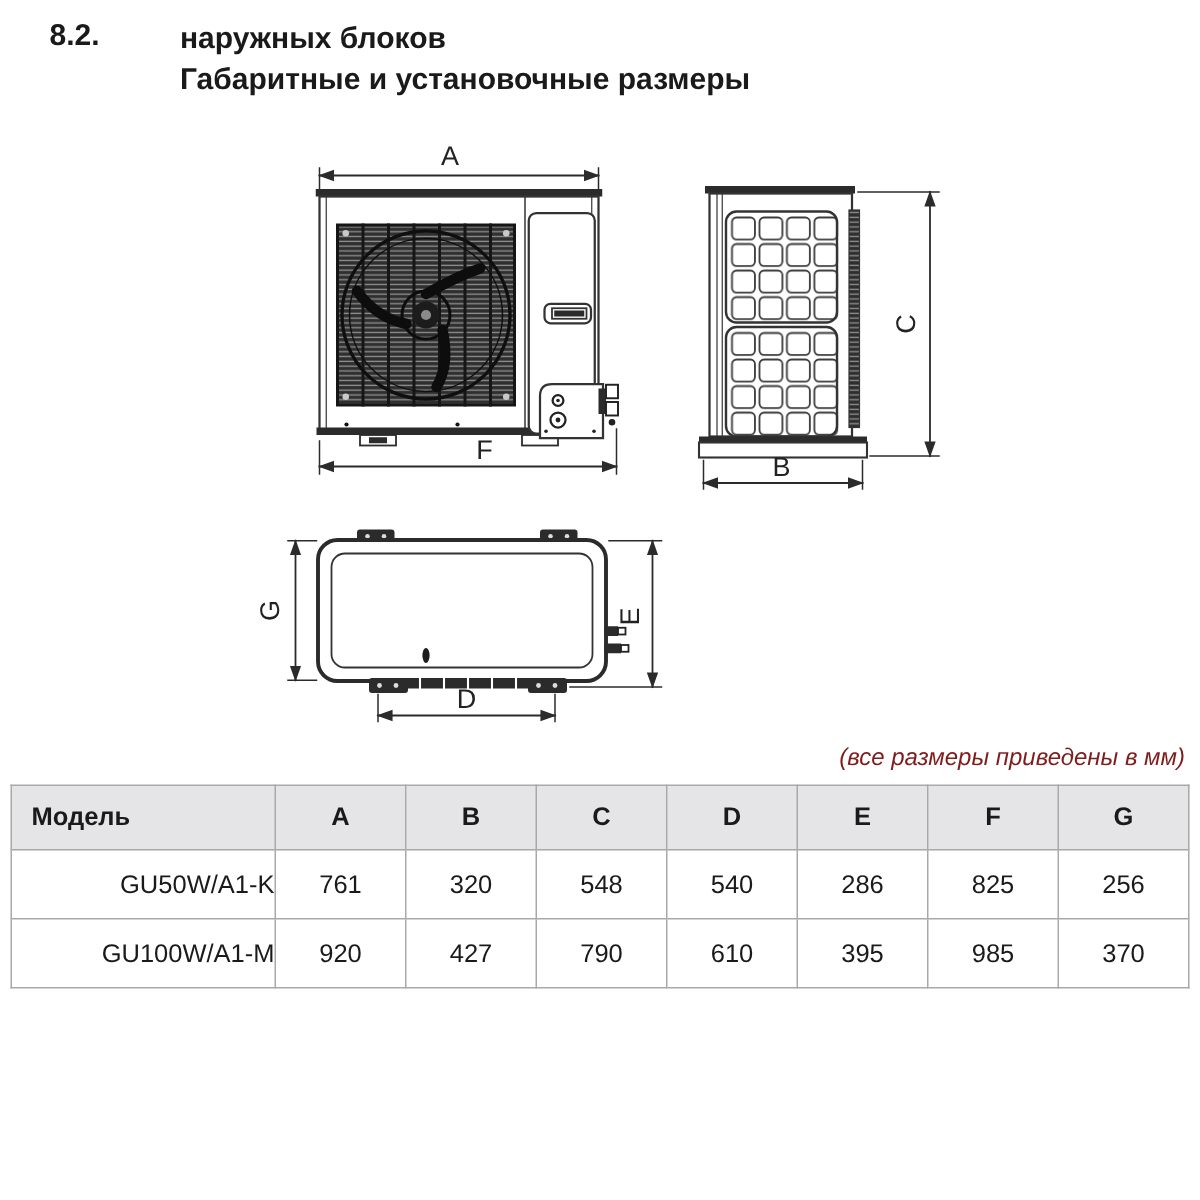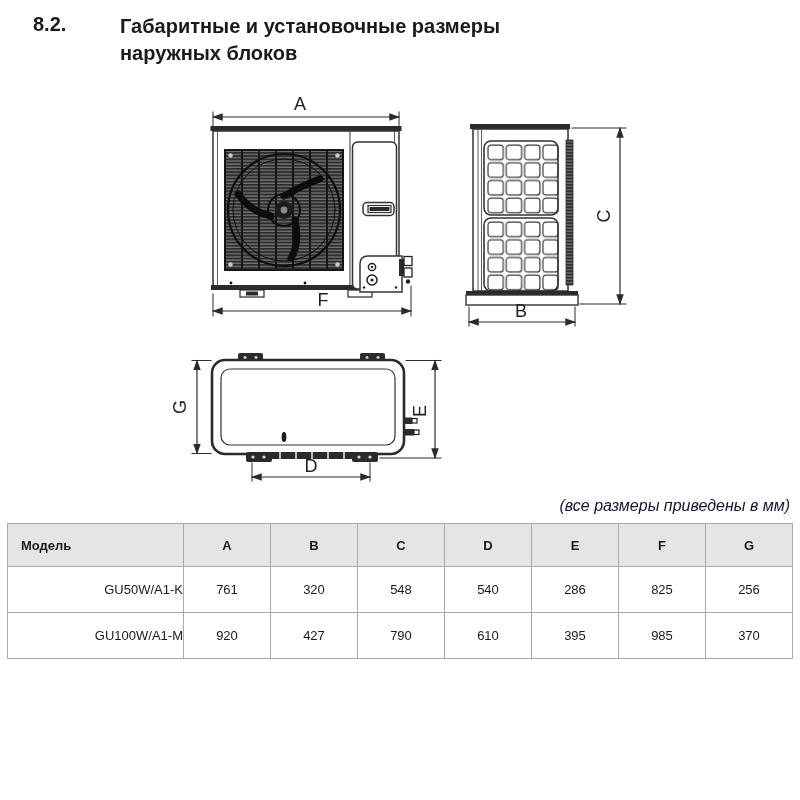--- a/index.html
+++ b/index.html
@@ -8,40 +8,40 @@
     font-family:"Liberation Sans", sans-serif;color:#1a1a1a;overflow:hidden;
   }
   
   .heading{position:absolute;top:13px;left:0;width:100%;}
   .sec-num{position:absolute;left:33px;top:0;font-size:20px;font-weight:bold;}
   .title{position:absolute;left:120px;top:0;font-size:20px;font-weight:bold;line-height:27px;}
   
   .drawings{position:absolute;top:80px;left:0;width:800px;height:420px;}
   .dimtext{font-size:18px;fill:#222;font-family:"Liberation Sans",sans-serif;}
   
-  .units-note{position:absolute;top:497px;right:10px;font-size:16px;font-style:italic;color:#0f172a;}
+  .units-note{position:absolute;top:497px;right:10px;font-size:16px;font-style:italic;color:#7f1d1d;}
   
   .dim-table{position:absolute;left:7px;top:523px;width:786px;border-collapse:collapse;table-layout:fixed;}
-  .dim-table th,.dim-table td{border:1px solid #a9a9a9;font-size:13px;padding:0;}
+  .dim-table th,.dim-table td{border:1px solid #a9a9a9;font-size:17px;padding:0;}
   .dim-table th{background:#e5e5e7;font-weight:bold;height:42px;}
   .dim-table th.model-col{text-align:left;padding-left:13px;width:162px;}
   .dim-table td{text-align:center;background:#ffffff;}
   .dim-table td.model{text-align:right;padding-left:13px;}
   .dim-table tbody tr{height:46px;}
   .dim-table tbody tr.tall{height:84px;}
   .dim-table td.model div{line-height:28px;}
 </style>
 </head>
 <body>
 
 <div class="heading">
   <span class="sec-num">8.2.</span>
   <div class="title">
+    <div>наружных блоков</div>
     <div>Габаритные и установочные размеры</div>
-    <div>наружных блоков</div>
   </div>
 </div>
 
 <div class="drawings">
 <svg width="800" height="420" viewBox="0 80 800 420" xmlns="http://www.w3.org/2000/svg">
   <defs>
     <marker id="arr" viewBox="0 0 10 10" refX="9" refY="5" markerWidth="9" markerHeight="9" orient="auto-start-reverse">
       <path d="M0,1.5 L10,5 L0,8.5 z" fill="#2b2b2b"></path>
     </marker>
     <pattern id="stripes" width="6" height="3.2" patternUnits="userSpaceOnUse">

